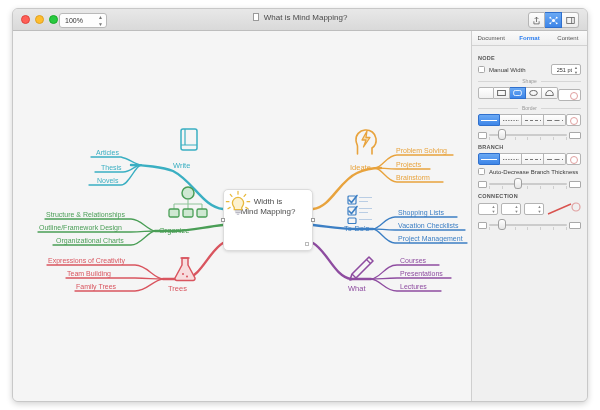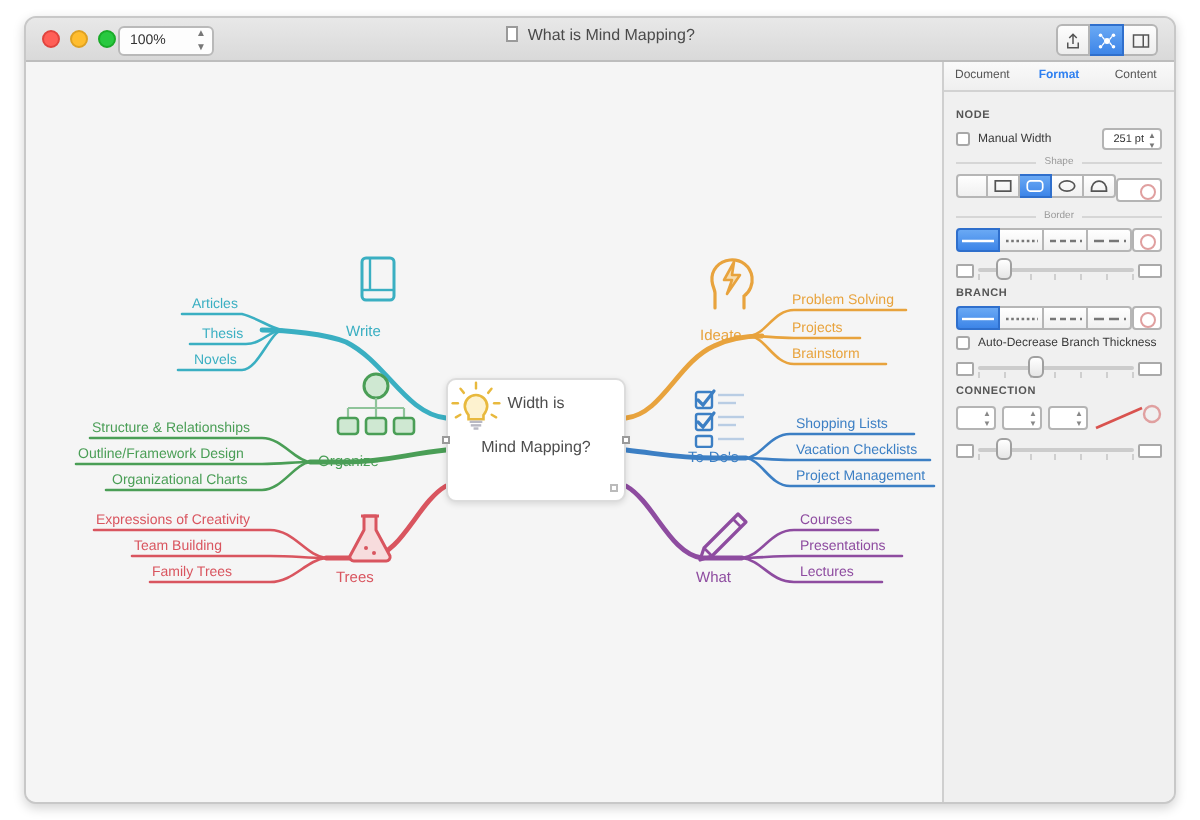--- a/index.html
+++ b/index.html
@@ -346,21 +346,21 @@
                 <line x1="15" y1="1.5" x2="15" y2="4.5"></line>
                 <line x1="6.7" y1="4.7" x2="8.5" y2="6.9"></line>
                 <line x1="23.3" y1="4.7" x2="21.5" y2="6.9"></line>
                 <line x1="2.5" y1="12.5" x2="5.3" y2="12.5"></line>
                 <line x1="27.5" y1="12.5" x2="24.7" y2="12.5"></line>
                 <line x1="4.2" y1="20" x2="6.6" y2="18.6"></line>
                 <line x1="25.8" y1="20" x2="23.4" y2="18.6"></line>
               </g>
             </svg>
             <div class="center-txt">Width is</div>
-            <div class="center-txt" style="margin-top:12px;">Mind Mapping?</div>
+            <div class="center-txt" style="margin-top:0;">Mind Mapping?</div>
             <span class="handle" style="left:-3px; top:28px;"></span>
             <span class="handle" style="right:-3px; top:28px;"></span>
             <span class="handle" style="right:3px; bottom:4px; border-color:#bbb;"></span>
           </div>
 
         </div>
       </div>
 
       <div class="inspector">
 

